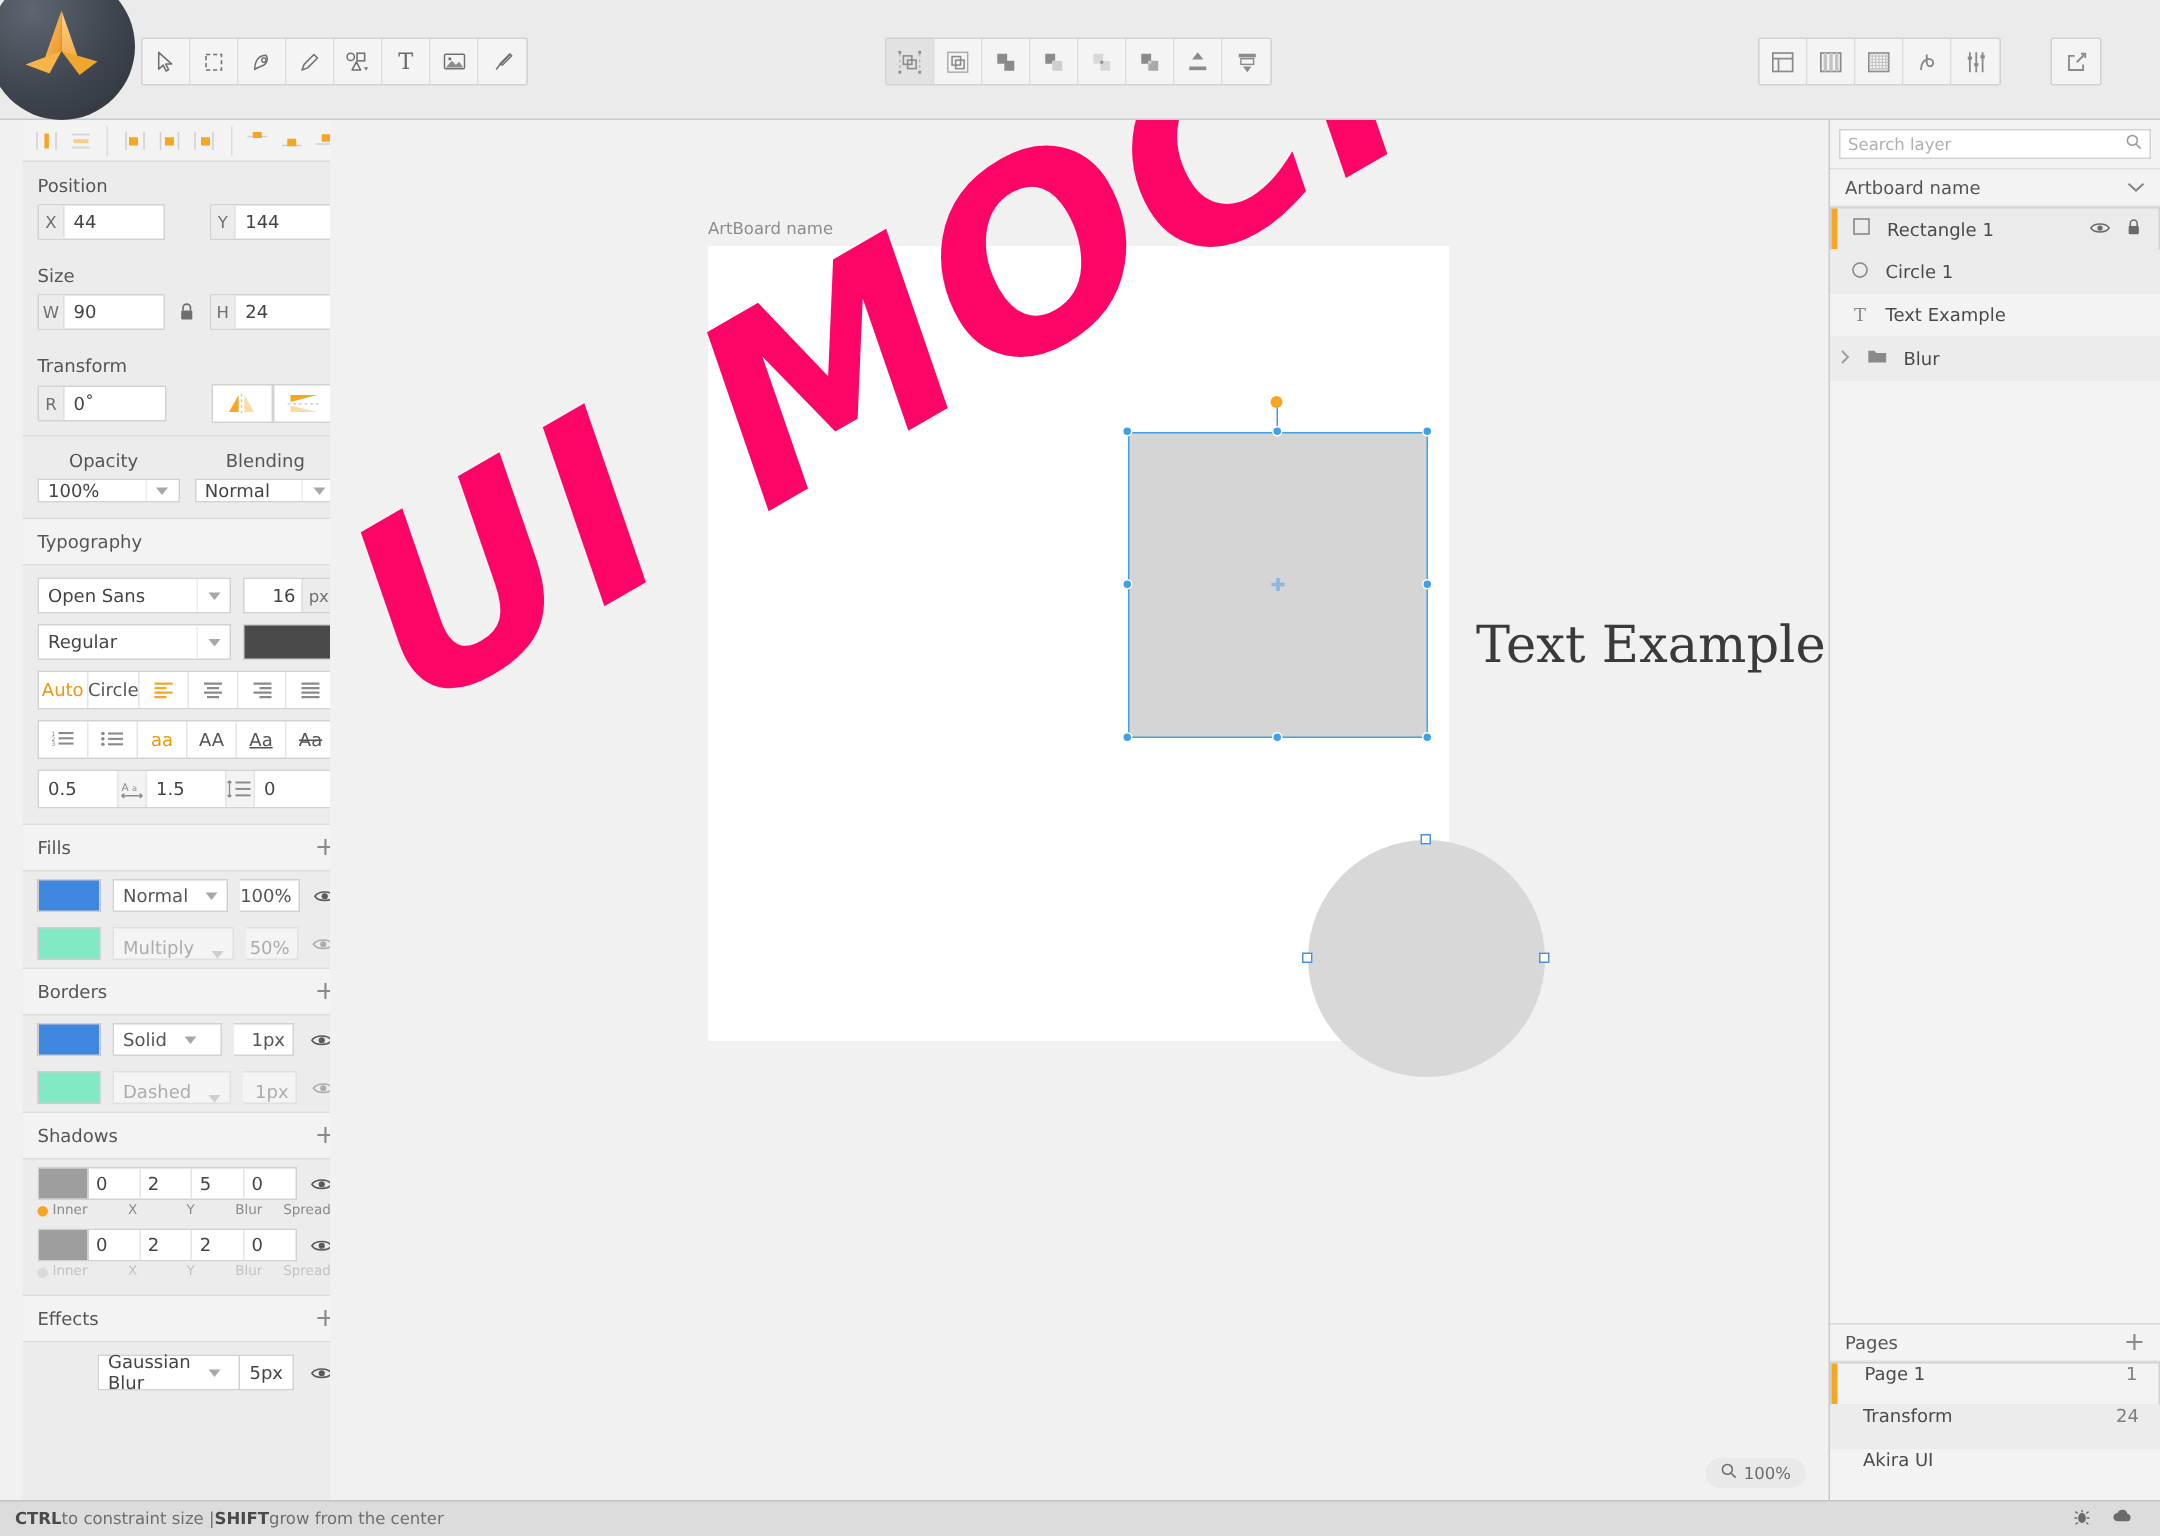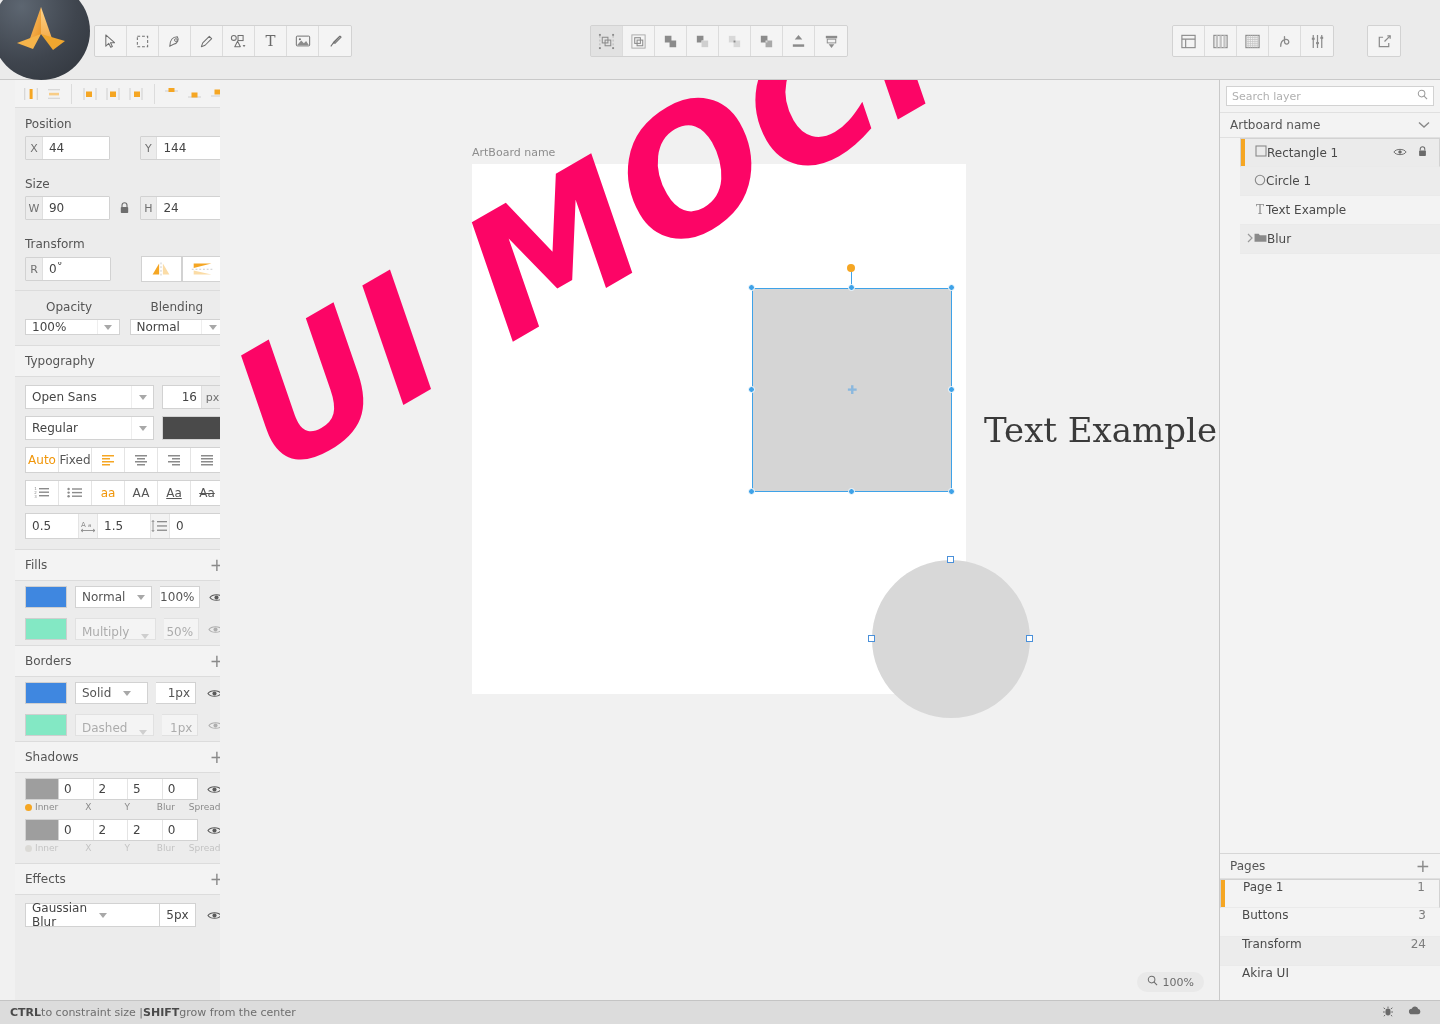--- a/index.html
+++ b/index.html
@@ -249,23 +249,23 @@
     font-family:inherit; font-size:11px; color:#444;
   }
   .searchbar input::placeholder { color:#b0b0b0; }
   .artboard-head {
     margin-top: 6px; height: 26px; display:flex; align-items:center;
     justify-content:space-between; padding: 0 10px;
     border-top:1px solid #e0e0e0; border-bottom:1px solid #e0e0e0;
     font-size:12px; color:#555; background:#f3f3f3; cursor:pointer;
   }
   .layer {
-    height: 29px; display:flex; align-items:center; padding-left: 14px; gap:0;
+    height: 29px; display:flex; align-items:center; padding-left: 14px; gap:11px;
     border-bottom: 1px solid #eaeaea; font-size:12px; color:#4a4a4a; cursor:pointer;
-    position:relative; background:#f3f3f3;margin-left:20px;
+    position:relative; background:#f3f3f3;
   }
   .layer.alt { background:#ececec; }
   .layer.sel { background:#ebebeb; }
   .layer.sel::before {
     content:''; position:absolute; left:0; top:0; width:4px; height:100%; background:#f5a623;
   }
   .layer .lname { flex:1; }
   .layer .acts { display:flex; gap:11px; padding-right:12px; }
   .group-row { padding-left: 6px; }
 
@@ -649,21 +649,21 @@
           <span class="val">Regular</span>
           <span class="caret">
               <i></i>
             </span>
         </div>
         <div class="colorbox"></div>
       </div>
 
       <div class="seg">
         <div class="active">Auto</div>
-        <div>Fixed</div>
+        <div>Circle</div>
         <div>
           <svg width="14" height="12" viewBox="0 0 14 12">
               <g fill="#f5a623">
                 <rect x="1" y="1" width="12" height="1.5"></rect>
                 <rect x="1" y="4" width="8" height="1.5"></rect>
                 <rect x="1" y="7" width="12" height="1.5"></rect>
                 <rect x="1" y="10" width="8" height="1.5"></rect>
               </g>
             </svg>
         </div>
@@ -902,21 +902,21 @@
           <div class="lx">Spread</div>
         </div>
       </div>
     </div>
 
     <div class="sec-head" style="margin-top:8px;">
       <span>Effects</span>
       <span class="plus">+</span>
     </div>
     <div class="effects-row">
-      <div style="display:flex;flex:1;">
+      <div style="display:flex;flex:1;margin-left:40px;">
         <div class="eff-sel">
           <span>Gaussian Blur</span>
           <span class="caret">
               <i></i>
             </span>
         </div>
         <div class="eff-val">5px</div>
       </div>
       <div class="eye">
         <svg width="15" height="11" viewBox="0 0 16 11">
@@ -1038,24 +1038,20 @@
 
     <div class="pages">
       <div class="pages-head">
         <span>Pages</span>
         <span class="plus">+</span>
       </div>
       <div class="page sel">
         <span>Page 1</span>
         <span class="cnt">1</span>
       </div>
-      <div class="page">
-        <span>Buttons</span>
-        <span class="cnt">3</span>
-      </div>
       <div class="page alt">
         <span>Transform</span>
         <span class="cnt">24</span>
       </div>
       <div class="page" style="border-bottom:none;height:38px;">
         <span>Akira UI</span>
         <span class="cnt"></span>
       </div>
     </div>
   </div>

